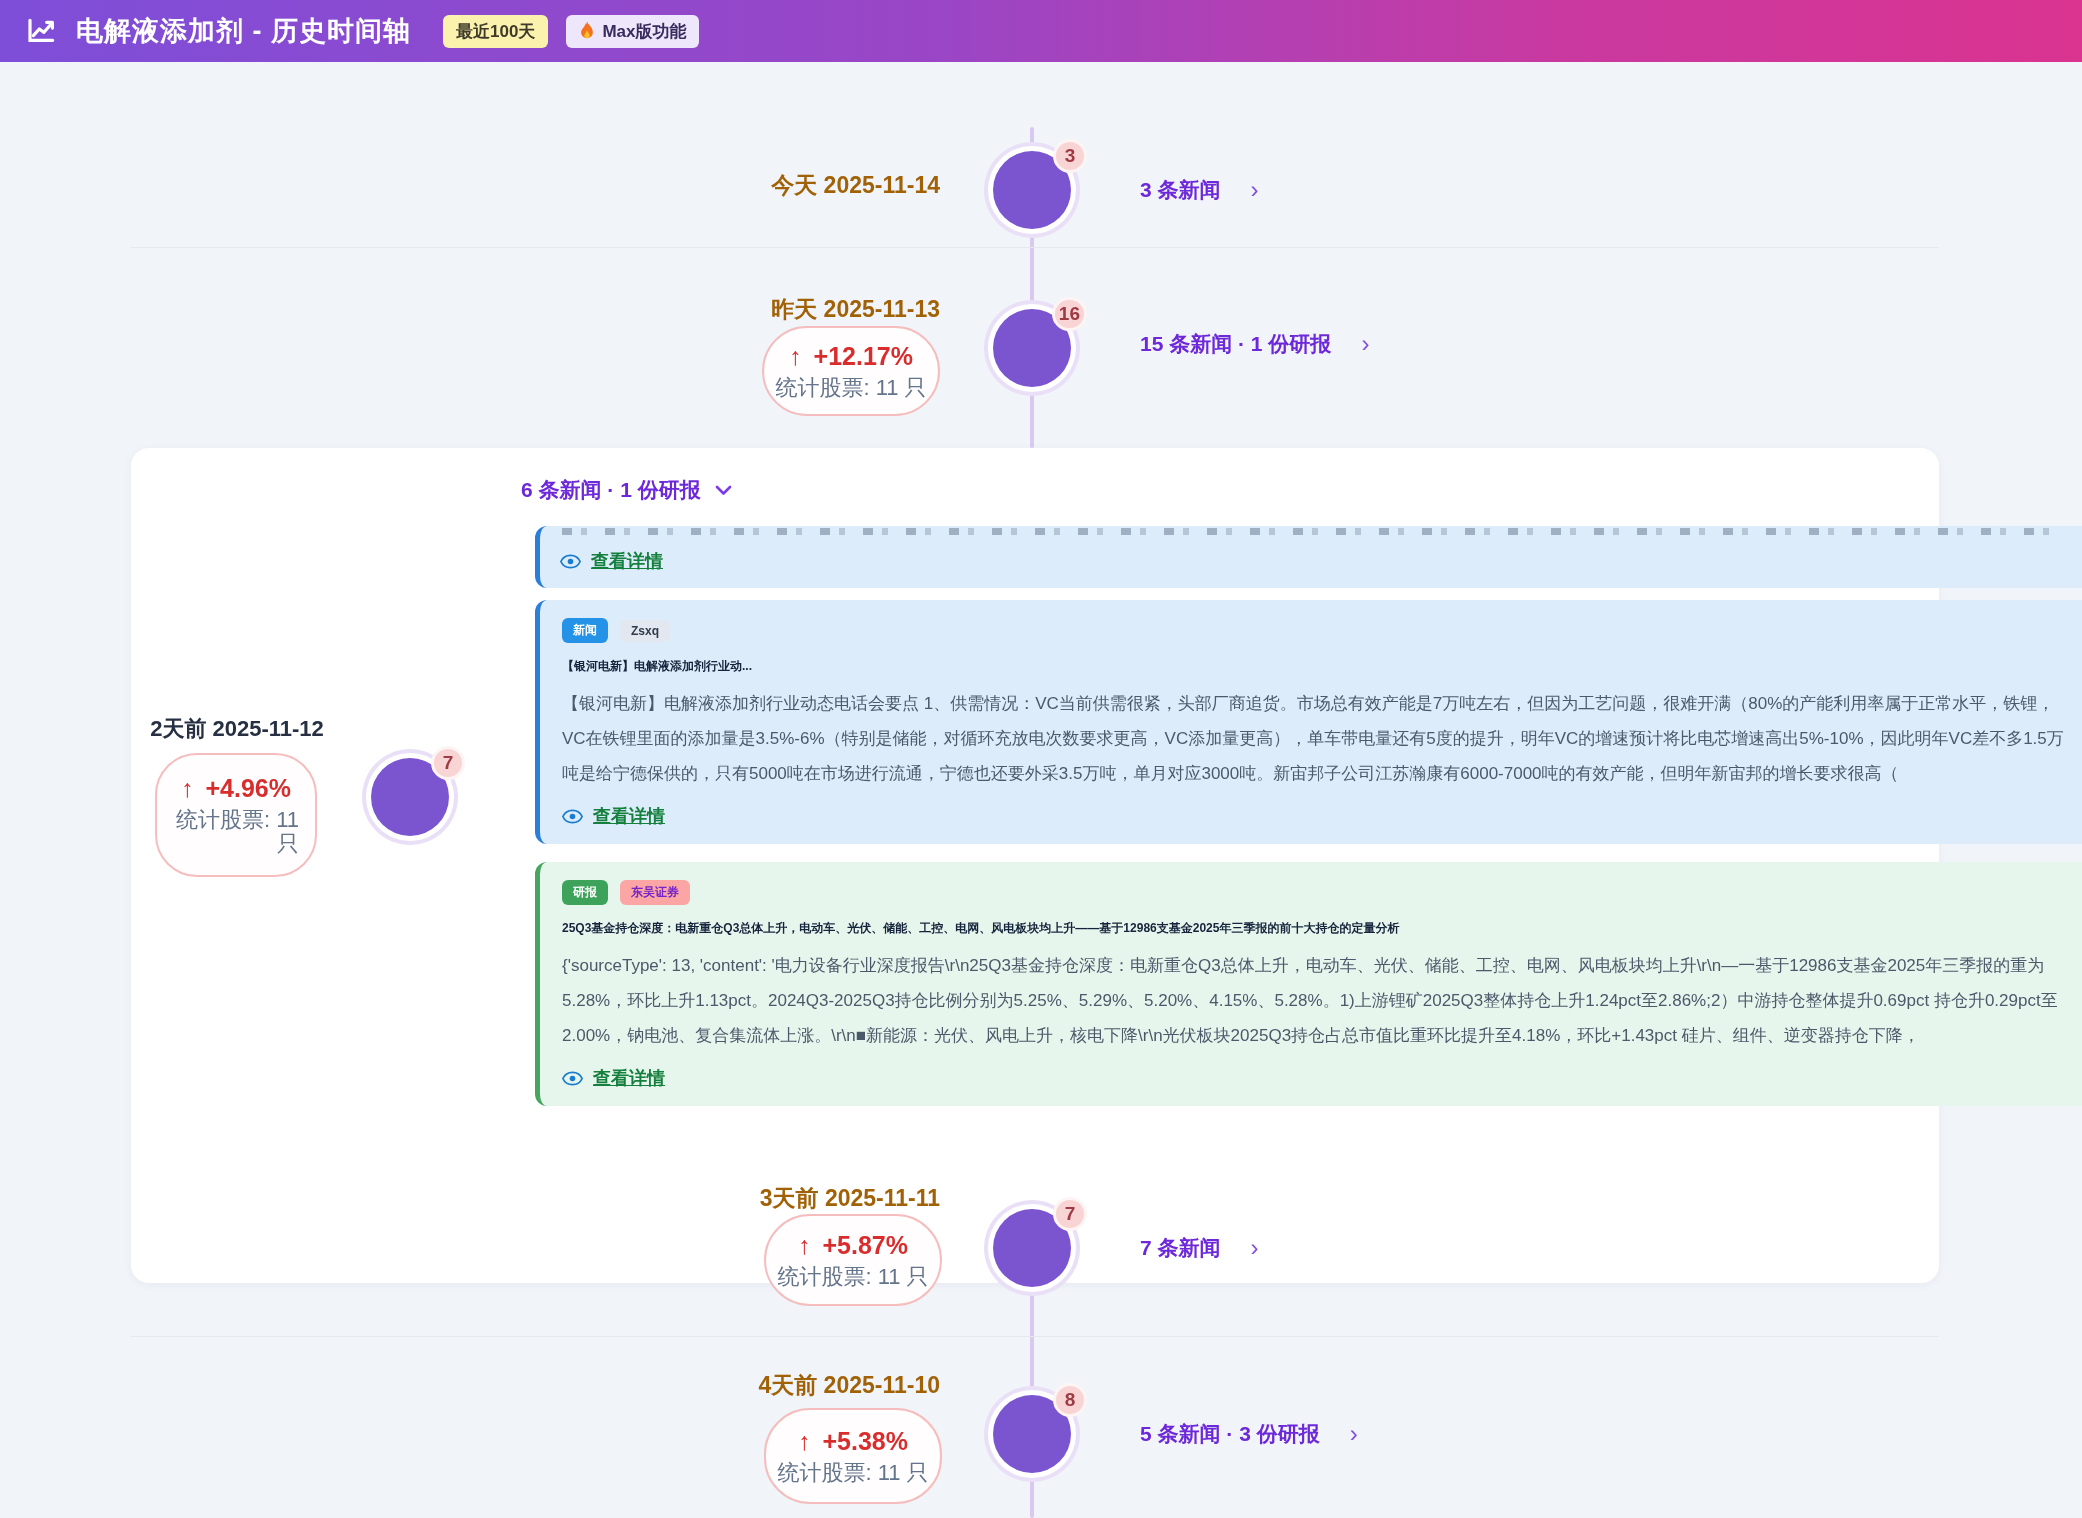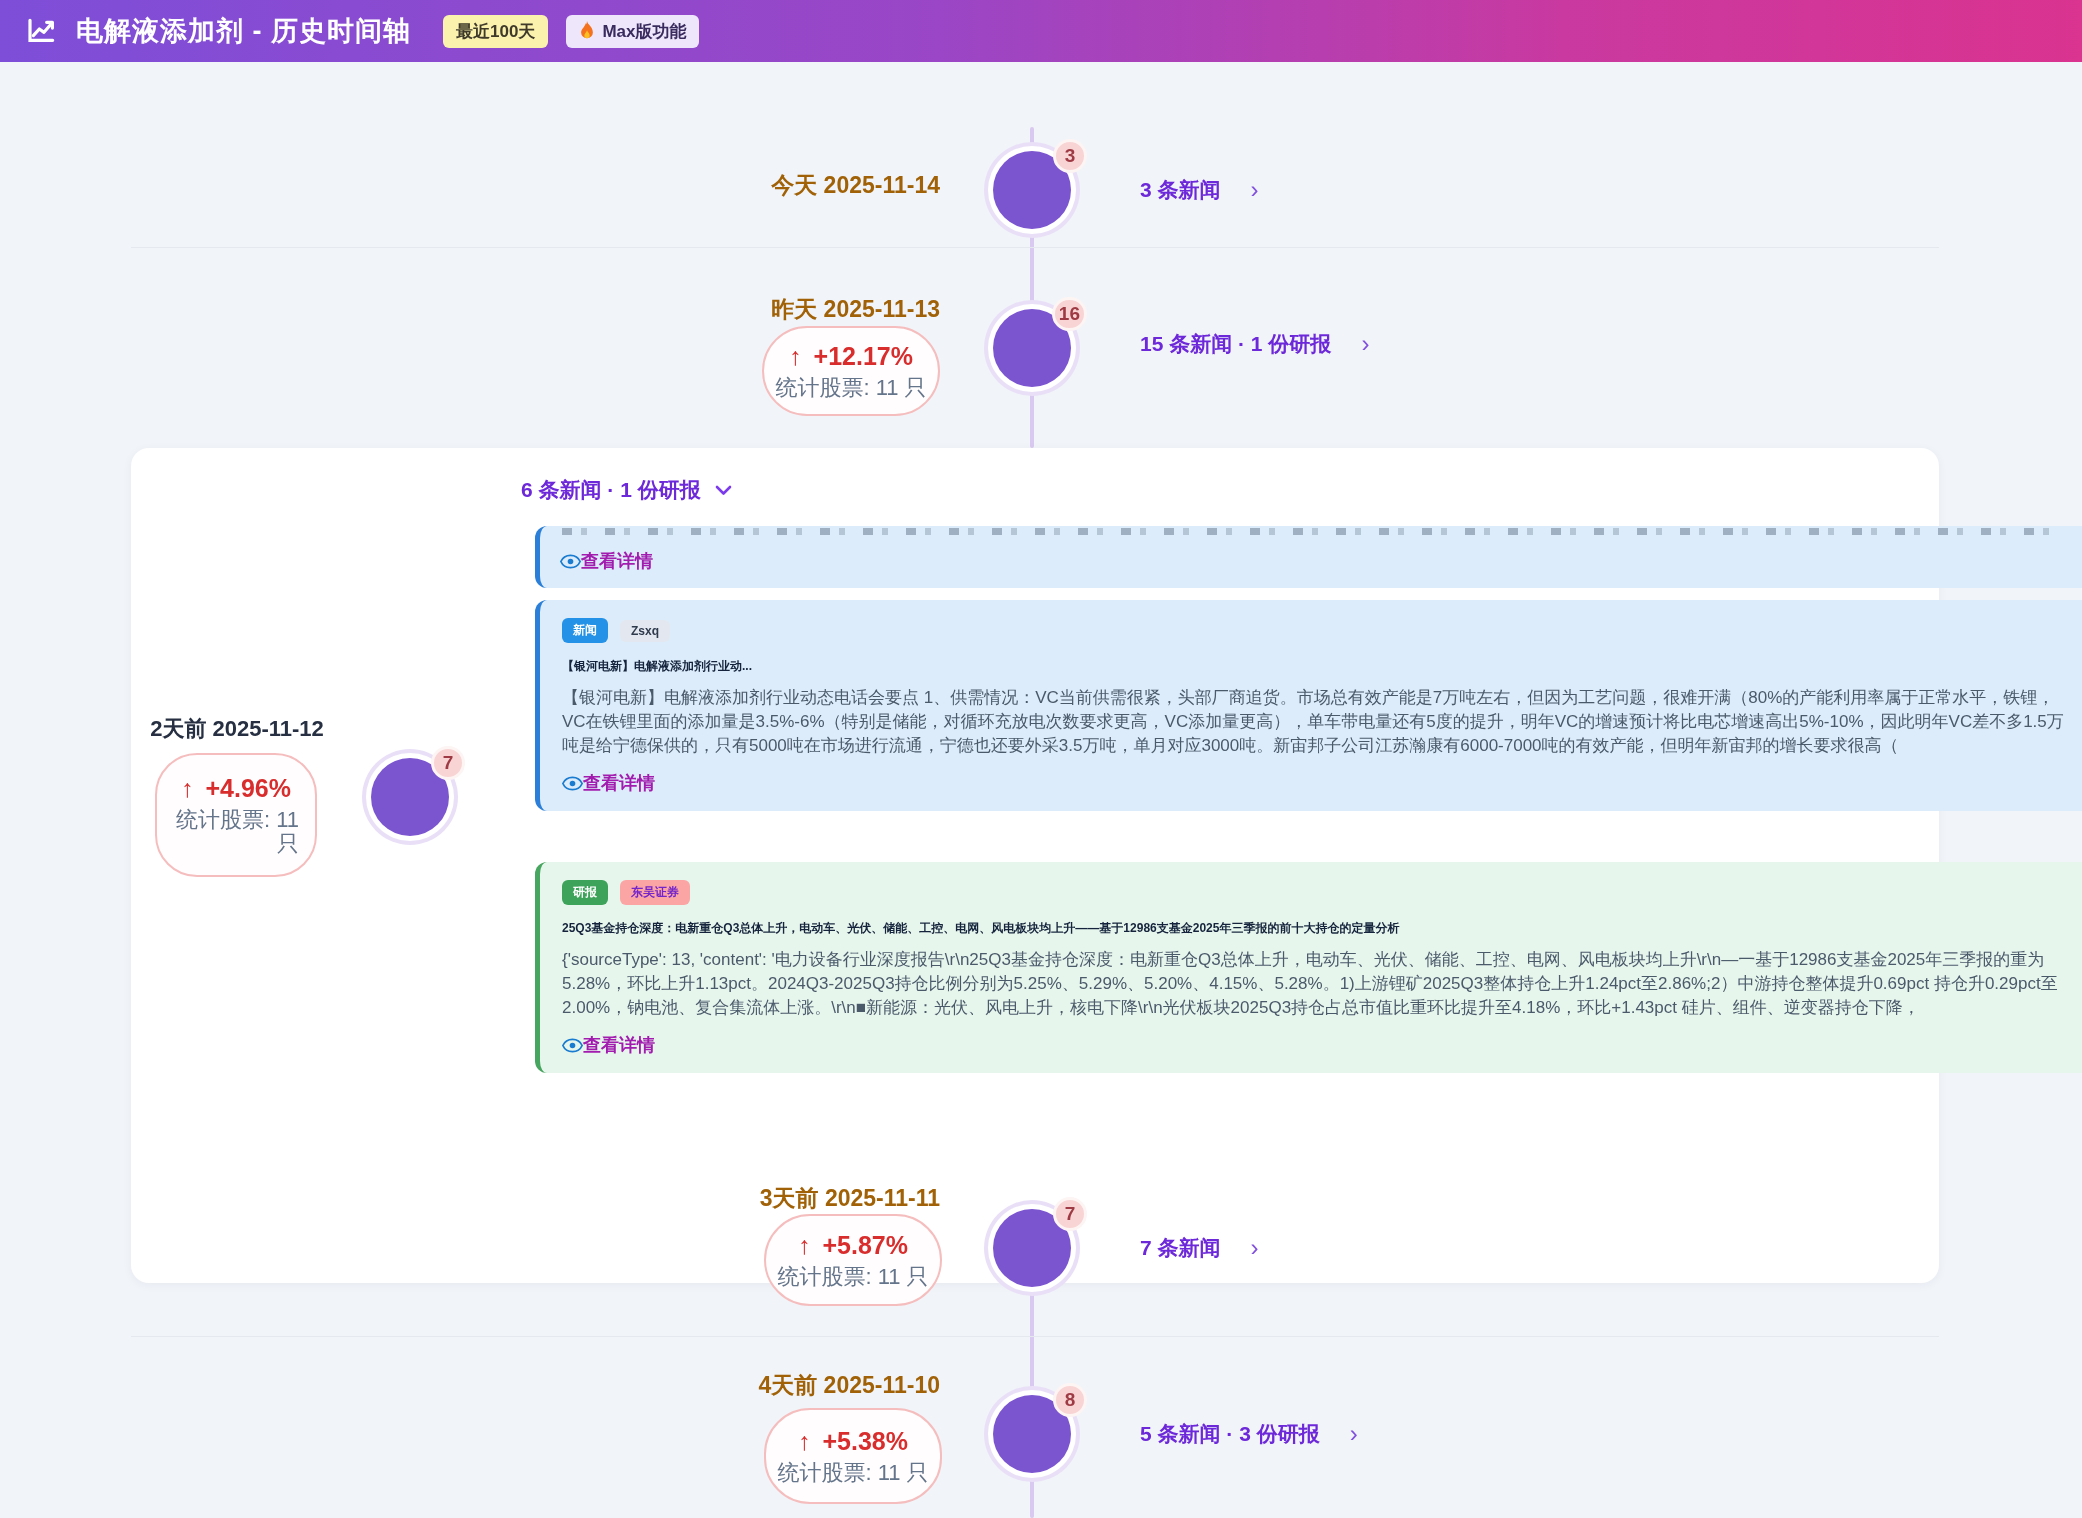--- a/index.html
+++ b/index.html
@@ -63,23 +63,23 @@
   .sliver{height:7px;margin:2px 4px 0 2px;opacity:.75;
           background:repeating-linear-gradient(90deg,rgba(70,90,112,.55) 0 10px,transparent 10px 19px,
                       rgba(70,90,112,.35) 19px 25px,transparent 25px 43px);}
   .tagrow{display:flex;align-items:center;gap:12px;}
   .tag{display:inline-block;font-size:12px;font-weight:bold;padding:4px 11px;border-radius:6px;white-space:nowrap;}
   .tag.news{background:#2492e6;color:#fff;}
   .tag.report{background:#3da35a;color:#fff;}
   .tag.src{background:#e3e8f0;color:#2f3a4d;}
   .tag.src-purple{background:#fca5a5;color:#7325c9;}
   .c-title{margin-top:15px;font-size:12px;font-weight:bold;color:#15243c;white-space:nowrap;overflow:hidden;}
-  .c-body{margin-top:11px;font-size:17px;line-height:24px;color:#4b5a6b;max-height:105px;overflow:hidden;}
-  .detail{margin-top:13px;display:flex;align-items:center;color:#a21caf;
-          font-size:18px;font-weight:bold;cursor:pointer;}
+  .c-body{margin-top:11px;font-size:17px;line-height:35px;color:#4b5a6b;max-height:105px;overflow:hidden;}
+  .detail{margin-top:13px;display:flex;align-items:center;gap:10px;color:#15803d;
+          font-size:18px;font-weight:bold;cursor:pointer;text-decoration:underline;}
   .c1 .detail{margin-top:14px;}
 </style>
 </head>
 <body>
 
 <div class="canvas">
 
   <div class="hdr">
     <span class="hdr-icon">
       <svg width="32" height="32" viewBox="0 0 24 24">

